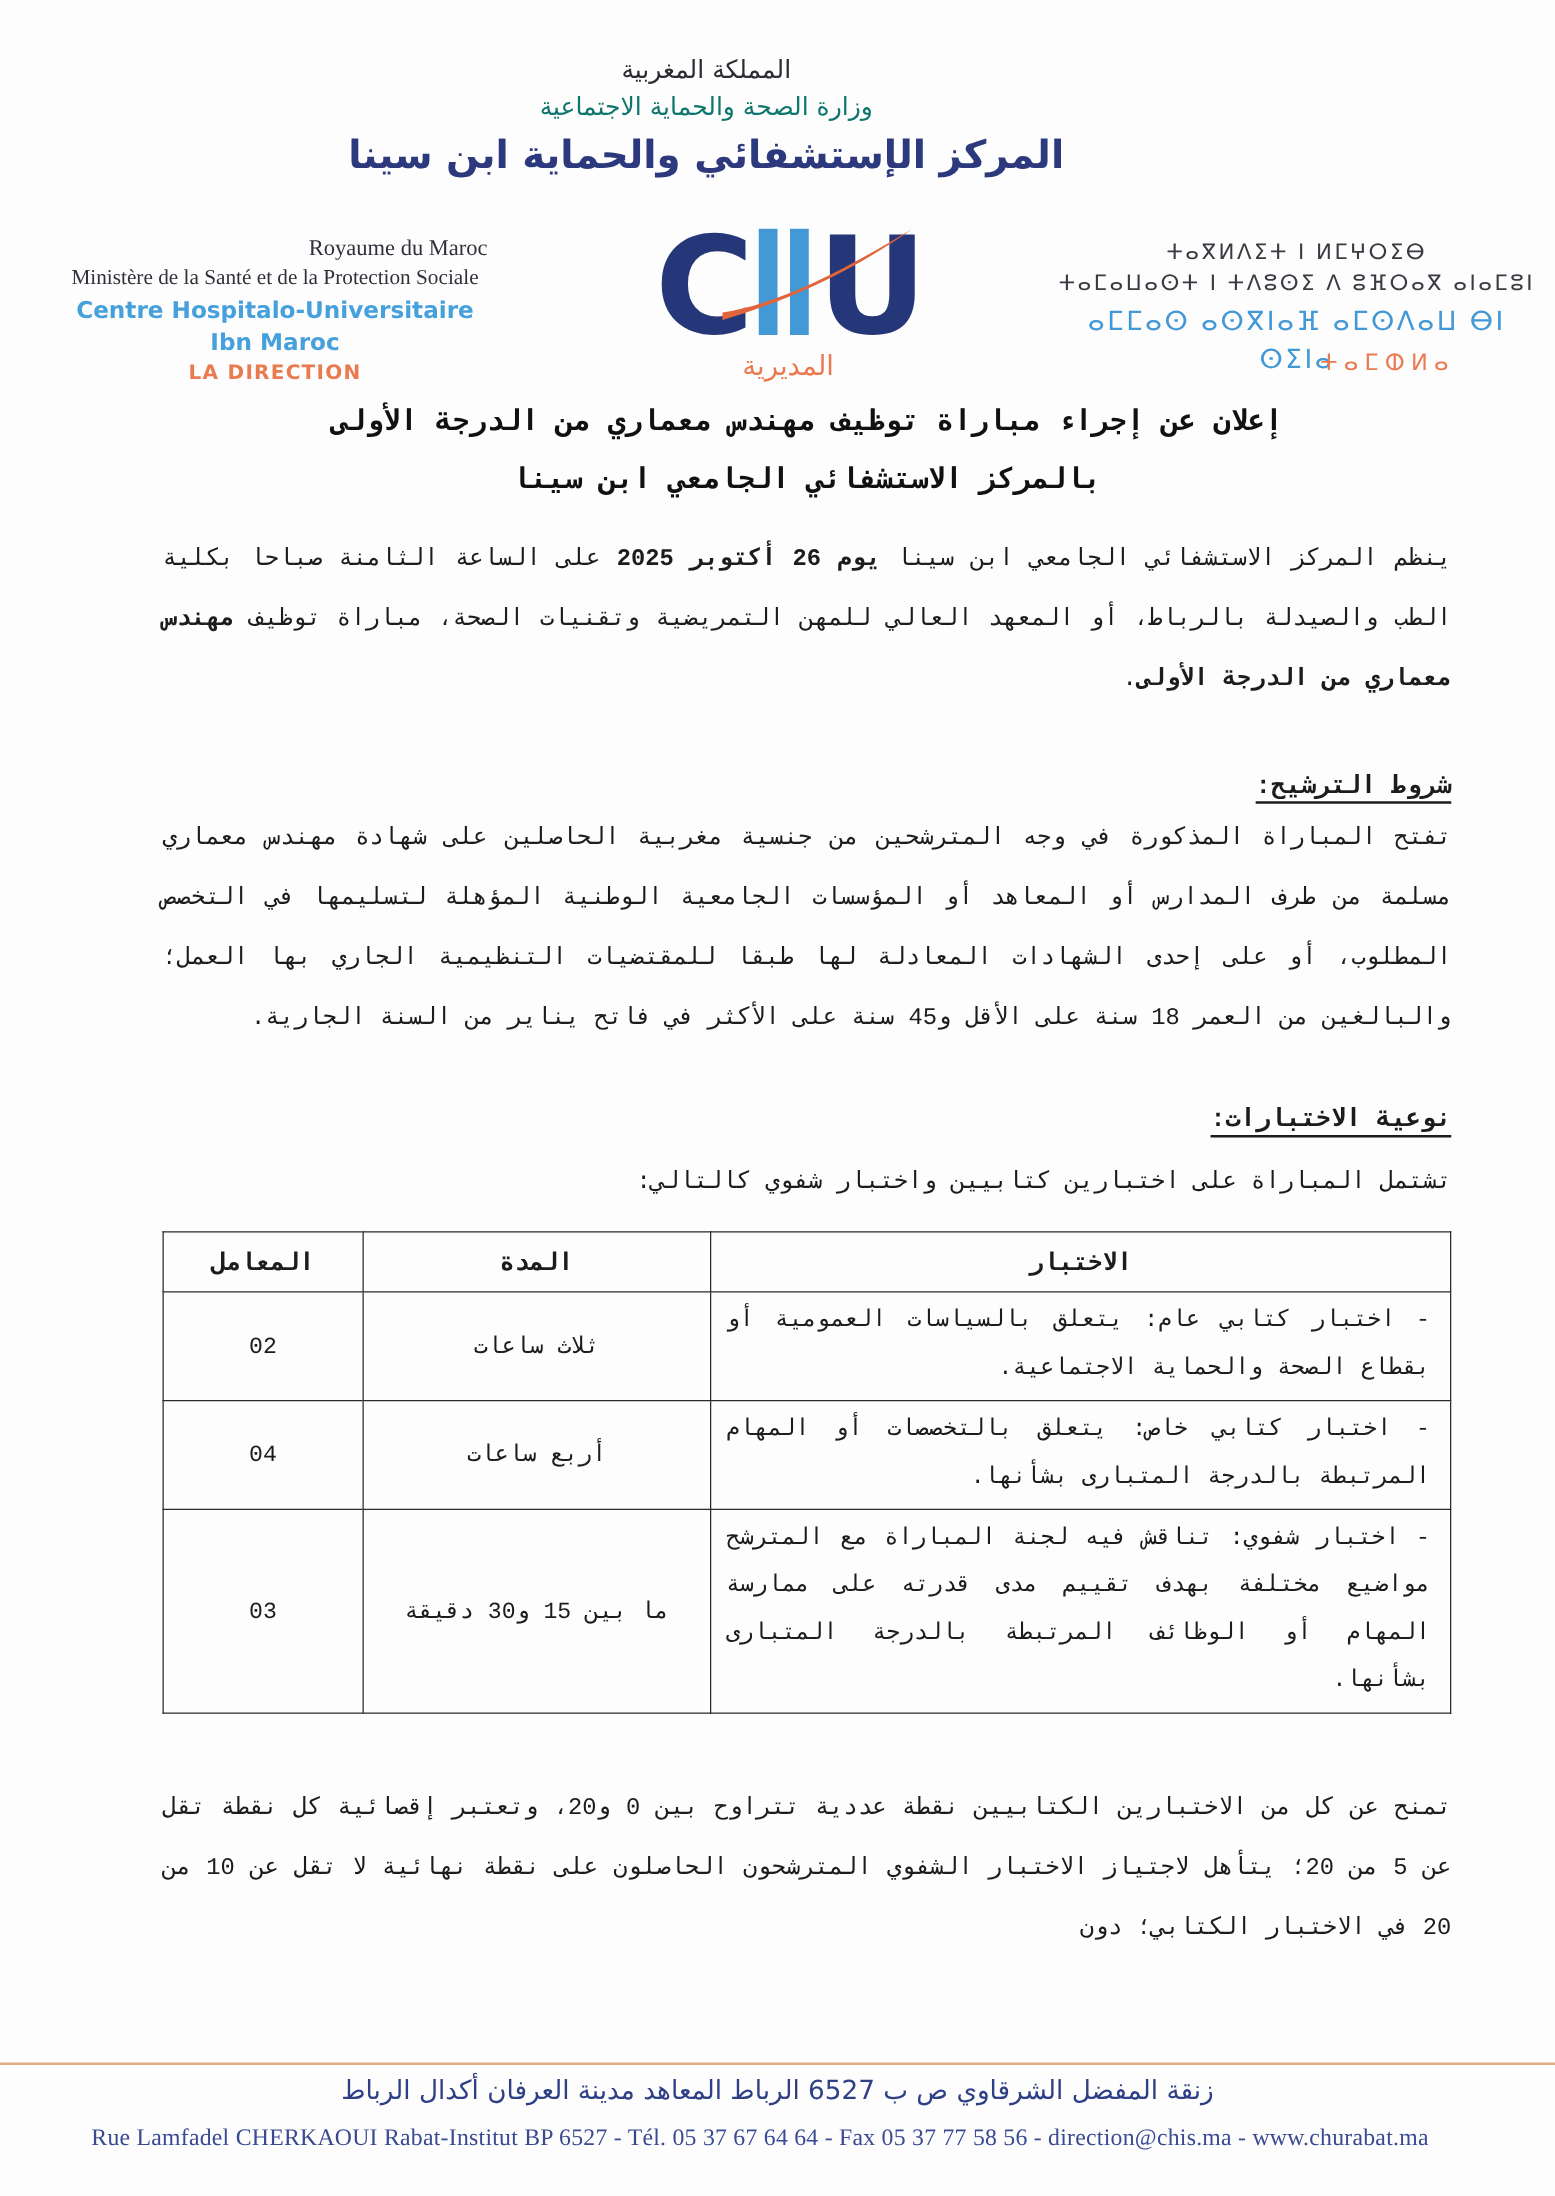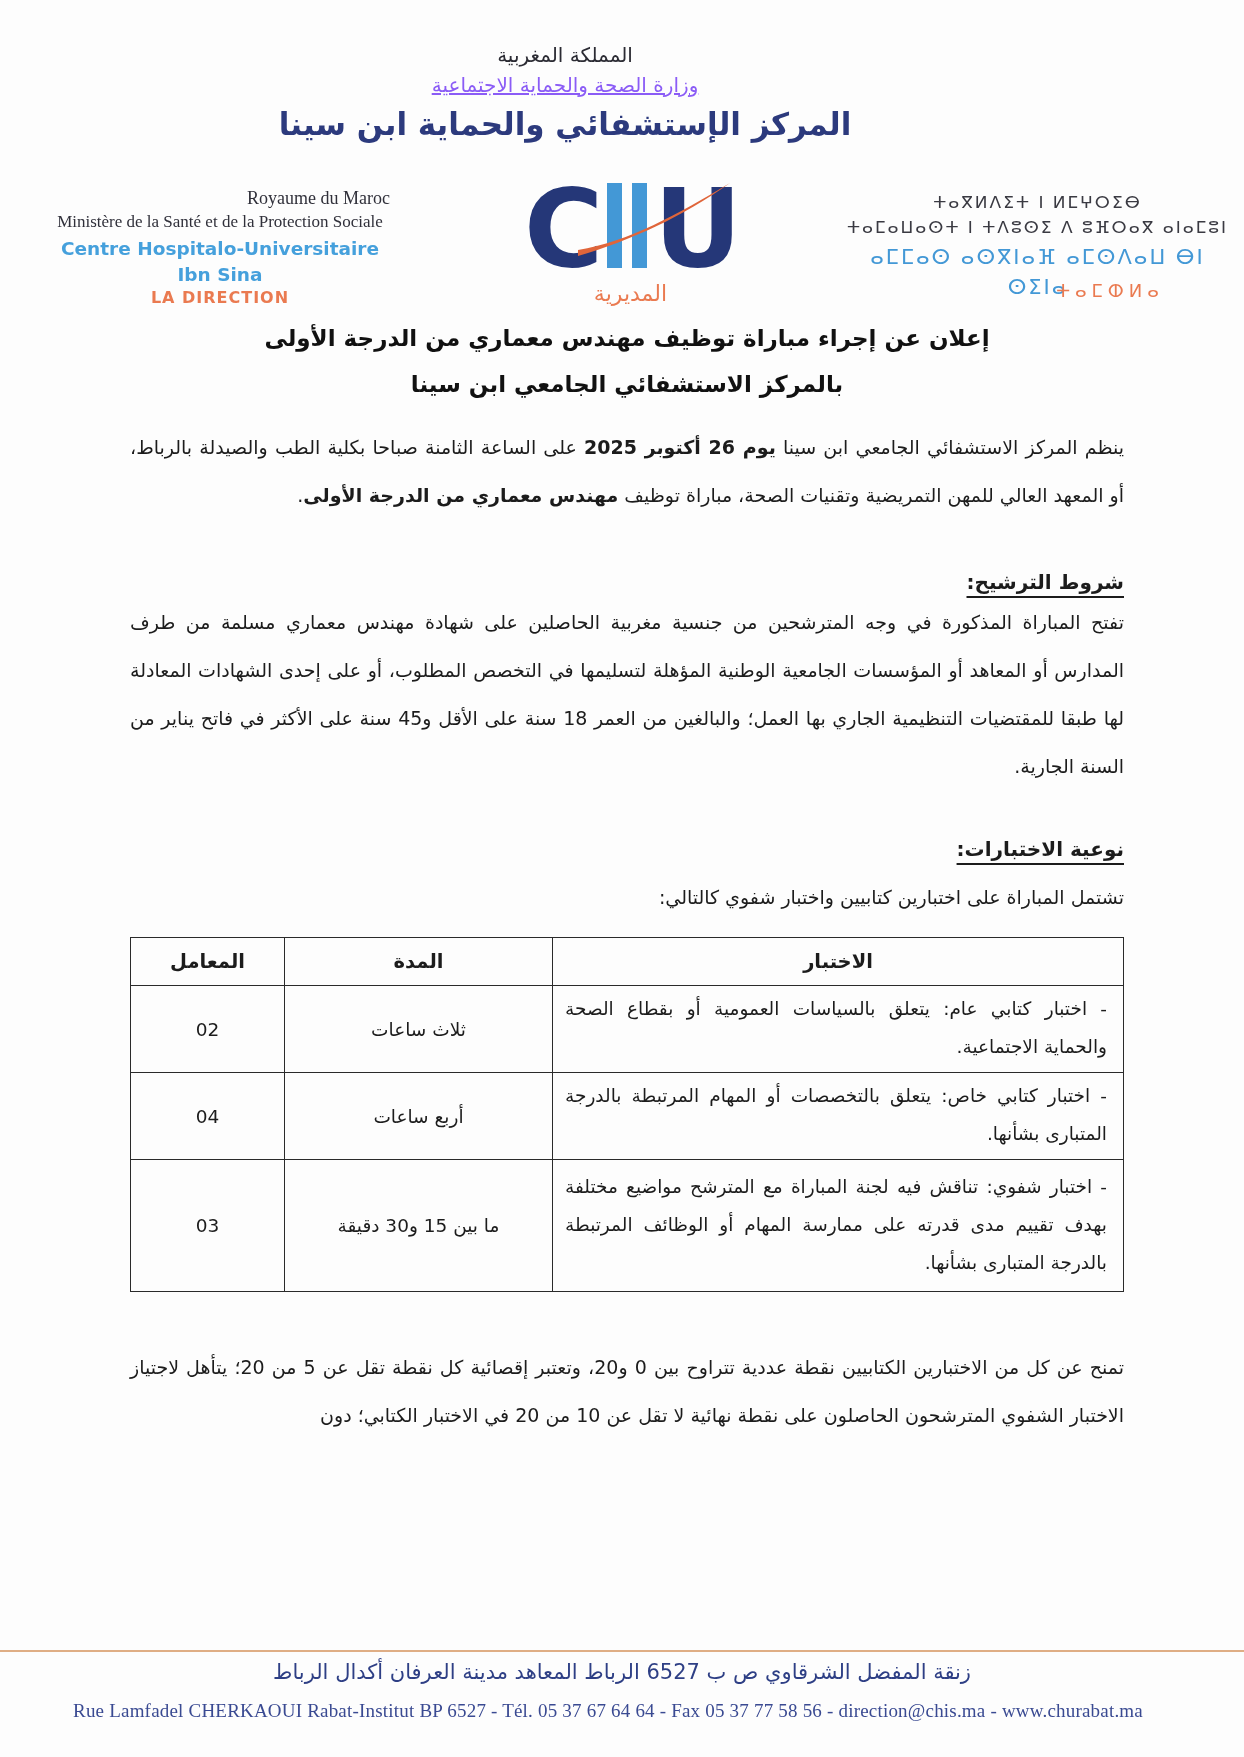--- a/index.html
+++ b/index.html
@@ -3,21 +3,21 @@
 <meta charset="utf-8">
 <style>
   html,body{margin:0;padding:0;background:#ffffff;}
   .page{
     position:relative;width:1244px;height:1757px;margin:0 auto;background:#fdfdfd;
     font-family:"DejaVu Sans",sans-serif;color:#1c1c1c;overflow:hidden;
   }
   
   .hdr-ar{position:absolute;top:40px;left:0;width:1130px;text-align:center;direction:rtl;}
   .hdr-ar .l1{font-size:20px;color:#2b2b33;line-height:30px;}
-  .hdr-ar .l2{font-size:20px;color:#8b5cf6;line-height:30px;text-decoration:underline;}
+  .hdr-ar .l2{font-size:20px;color:#0f766e;line-height:30px;}
   .hdr-ar .l3{font-size:31px;font-weight:bold;color:#2c3a7d;line-height:44px;margin-top:2px;letter-spacing:1px;}
   
   .hdr-fr{position:absolute;top:186px;left:50px;width:340px;text-align:center;
     font-family:"Liberation Serif","DejaVu Serif",serif;color:#30303a;}
   .hdr-fr .f1{font-size:18px;line-height:24px;text-align:right;}
   .hdr-fr .f2{font-size:17px;line-height:24px;}
   .hdr-fr .f3{font-family:"DejaVu Sans",sans-serif;font-weight:bold;font-size:18.5px;
     color:#45a0dc;line-height:26px;margin-top:2px;}
   .hdr-fr .f4{font-family:"DejaVu Sans",sans-serif;font-weight:bold;font-size:16px;
     color:#ea7a50;letter-spacing:1px;}
@@ -26,21 +26,21 @@
   .logo-sub{position:absolute;top:281px;left:528px;width:205px;text-align:center;
     font-size:22px;color:#ea7a50;direction:rtl;}
   
   .hdr-tif{position:absolute;top:190px;left:840px;width:395px;text-align:center;color:#3a3a42;}
   .hdr-tif .t1{font-size:17px;line-height:24px;letter-spacing:2px;}
   .hdr-tif .t2{font-size:17px;line-height:26px;letter-spacing:2px;}
   .hdr-tif .t3{font-size:21px;line-height:30px;letter-spacing:2px;color:#4398d6;margin-top:2px;}
   .tif-dir{position:absolute;top:280px;left:1030px;width:160px;text-align:center;
     font-size:18px;color:#ea7a50;letter-spacing:5px;}
   
-  .doc{position:absolute;top:0;left:0;right:12px;direction:rtl;padding:315px 108px 0 130px;}
+  .doc{position:absolute;top:0;left:0;right:0;direction:rtl;padding:315px 83px 0 130px;font-family:Liberation Mono, monospace;}
   .title{ text-align:center;font-weight:bold;font-size:23px;line-height:46px;color:#111;}
   .para{font-size:19px;line-height:48px;text-align:justify;margin:0;}
   .p1{margin-top:16px;}
   .p2{margin-top:57px;}
   .sec-h{font-size:20px;font-weight:bold;line-height:30px;margin-top:48px;
     text-decoration:underline;text-underline-offset:7px;text-decoration-thickness:1.5px;}
   .p3{margin-top:1px;}
   .sec-h2{margin-top:44px;}
   .p4{margin-top:9px;}
   .b{font-weight:bold;}
@@ -67,21 +67,21 @@
 
   <div class="hdr-ar">
     <div class="l1">المملكة المغربية</div>
     <div class="l2">وزارة الصحة والحماية الاجتماعية</div>
     <div class="l3">المركز الإستشفائي والحماية ابن سينا</div>
   </div>
 
   <div class="hdr-fr">
     <div class="f1">Royaume du Maroc</div>
     <div class="f2">Ministère de la Santé et de la Protection Sociale</div>
-    <div class="f3">Centre Hospitalo-Universitaire Ibn Sina</div>
+    <div class="f3">Centre Hospitalo-Universitaire Ibn Maroc</div>
     <div class="f4">LA DIRECTION</div>
   </div>
 
   <div class="logo">
     <svg width="205" height="92" viewBox="0 0 205 92">
       <text x="-4" y="86" font-family="DejaVu Sans, sans-serif" font-weight="bold" font-size="108" fill="#253778">C</text>
       <g>
         <rect x="79" y="3" width="15" height="85" fill="#4398d6"></rect>
         <rect x="104" y="3" width="15" height="85" fill="#4398d6"></rect>
       </g>

